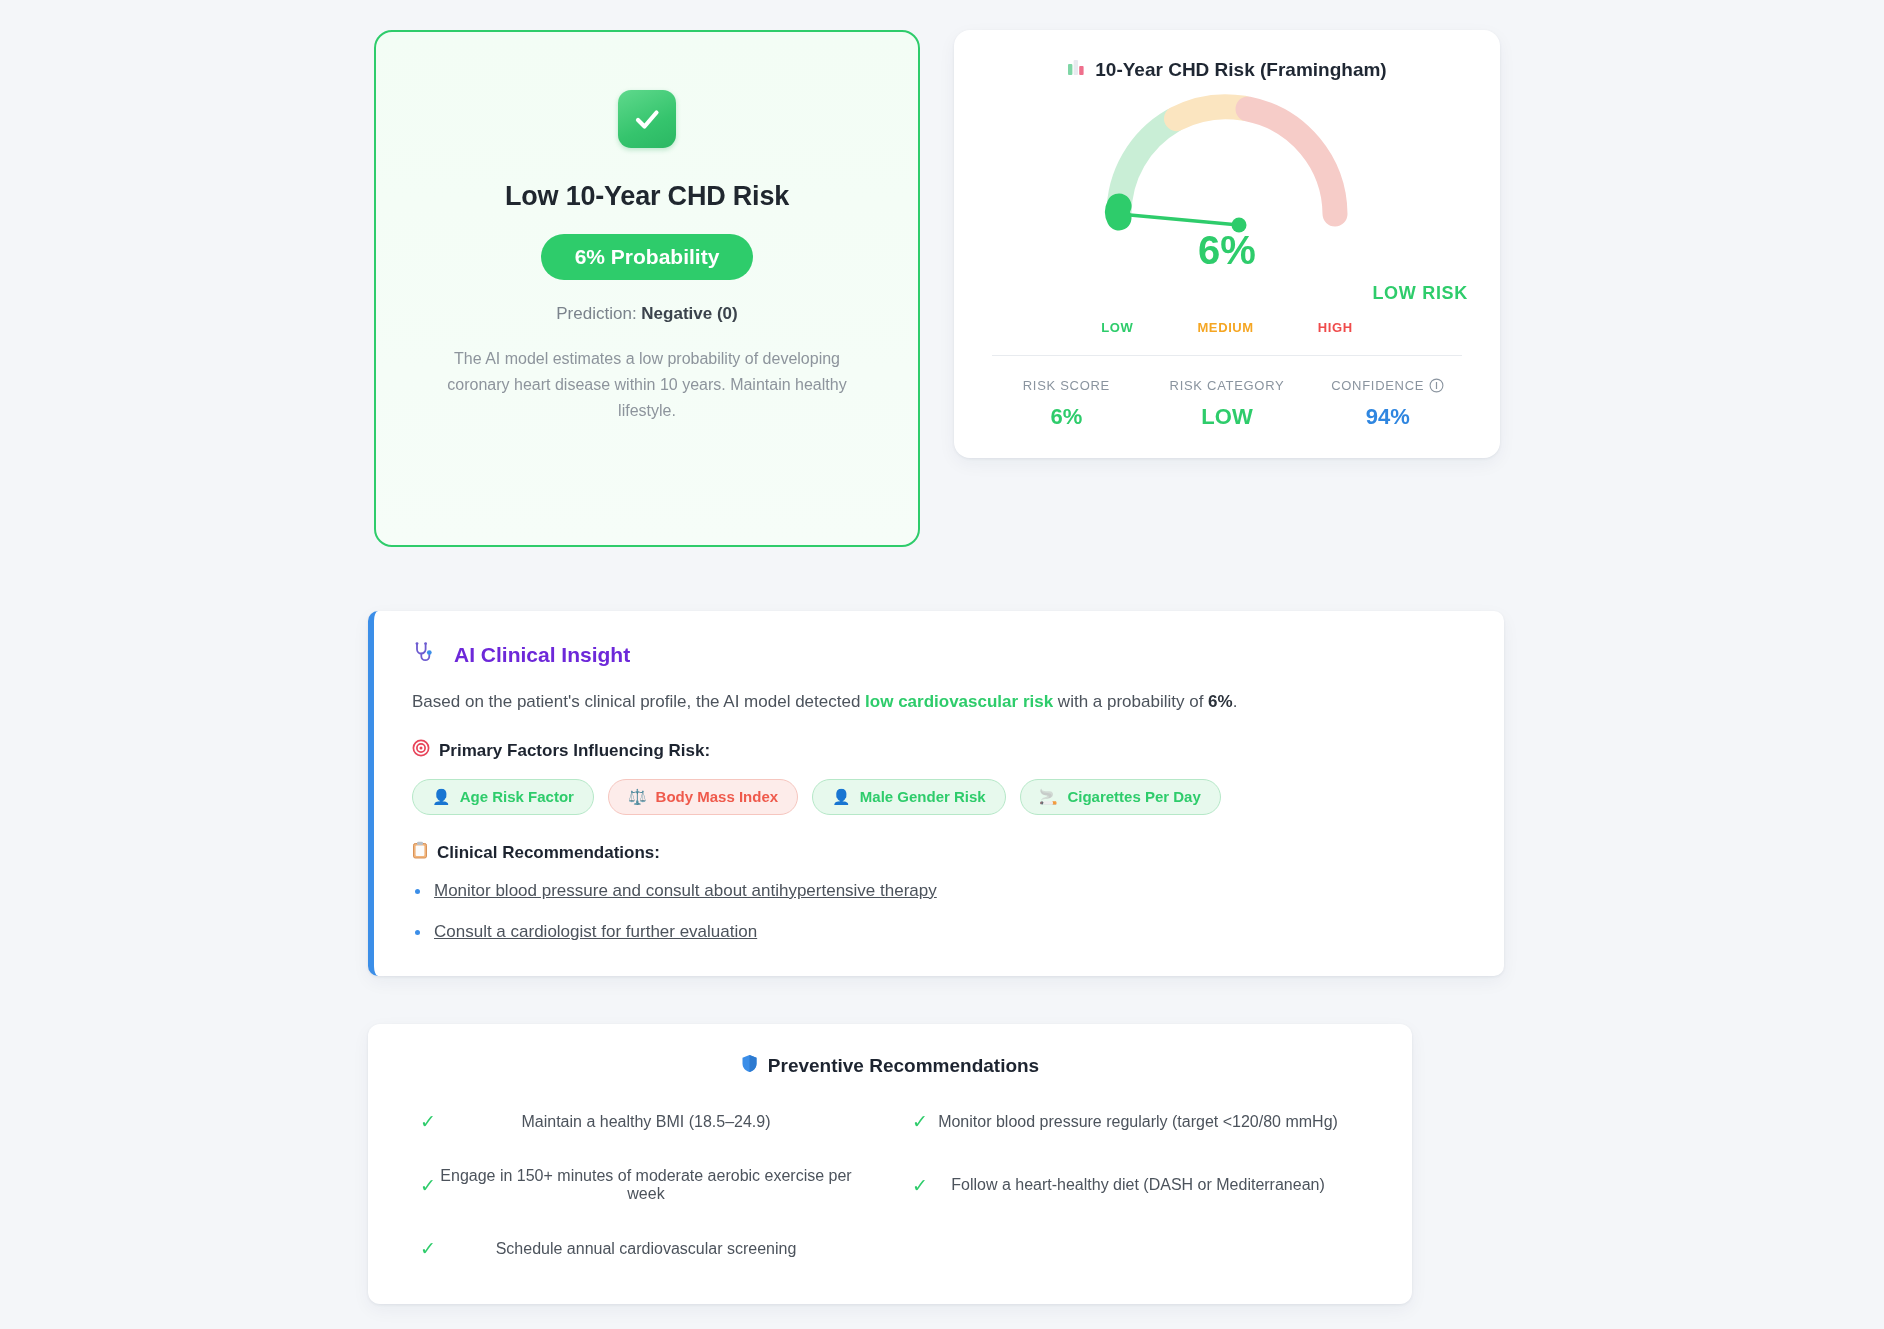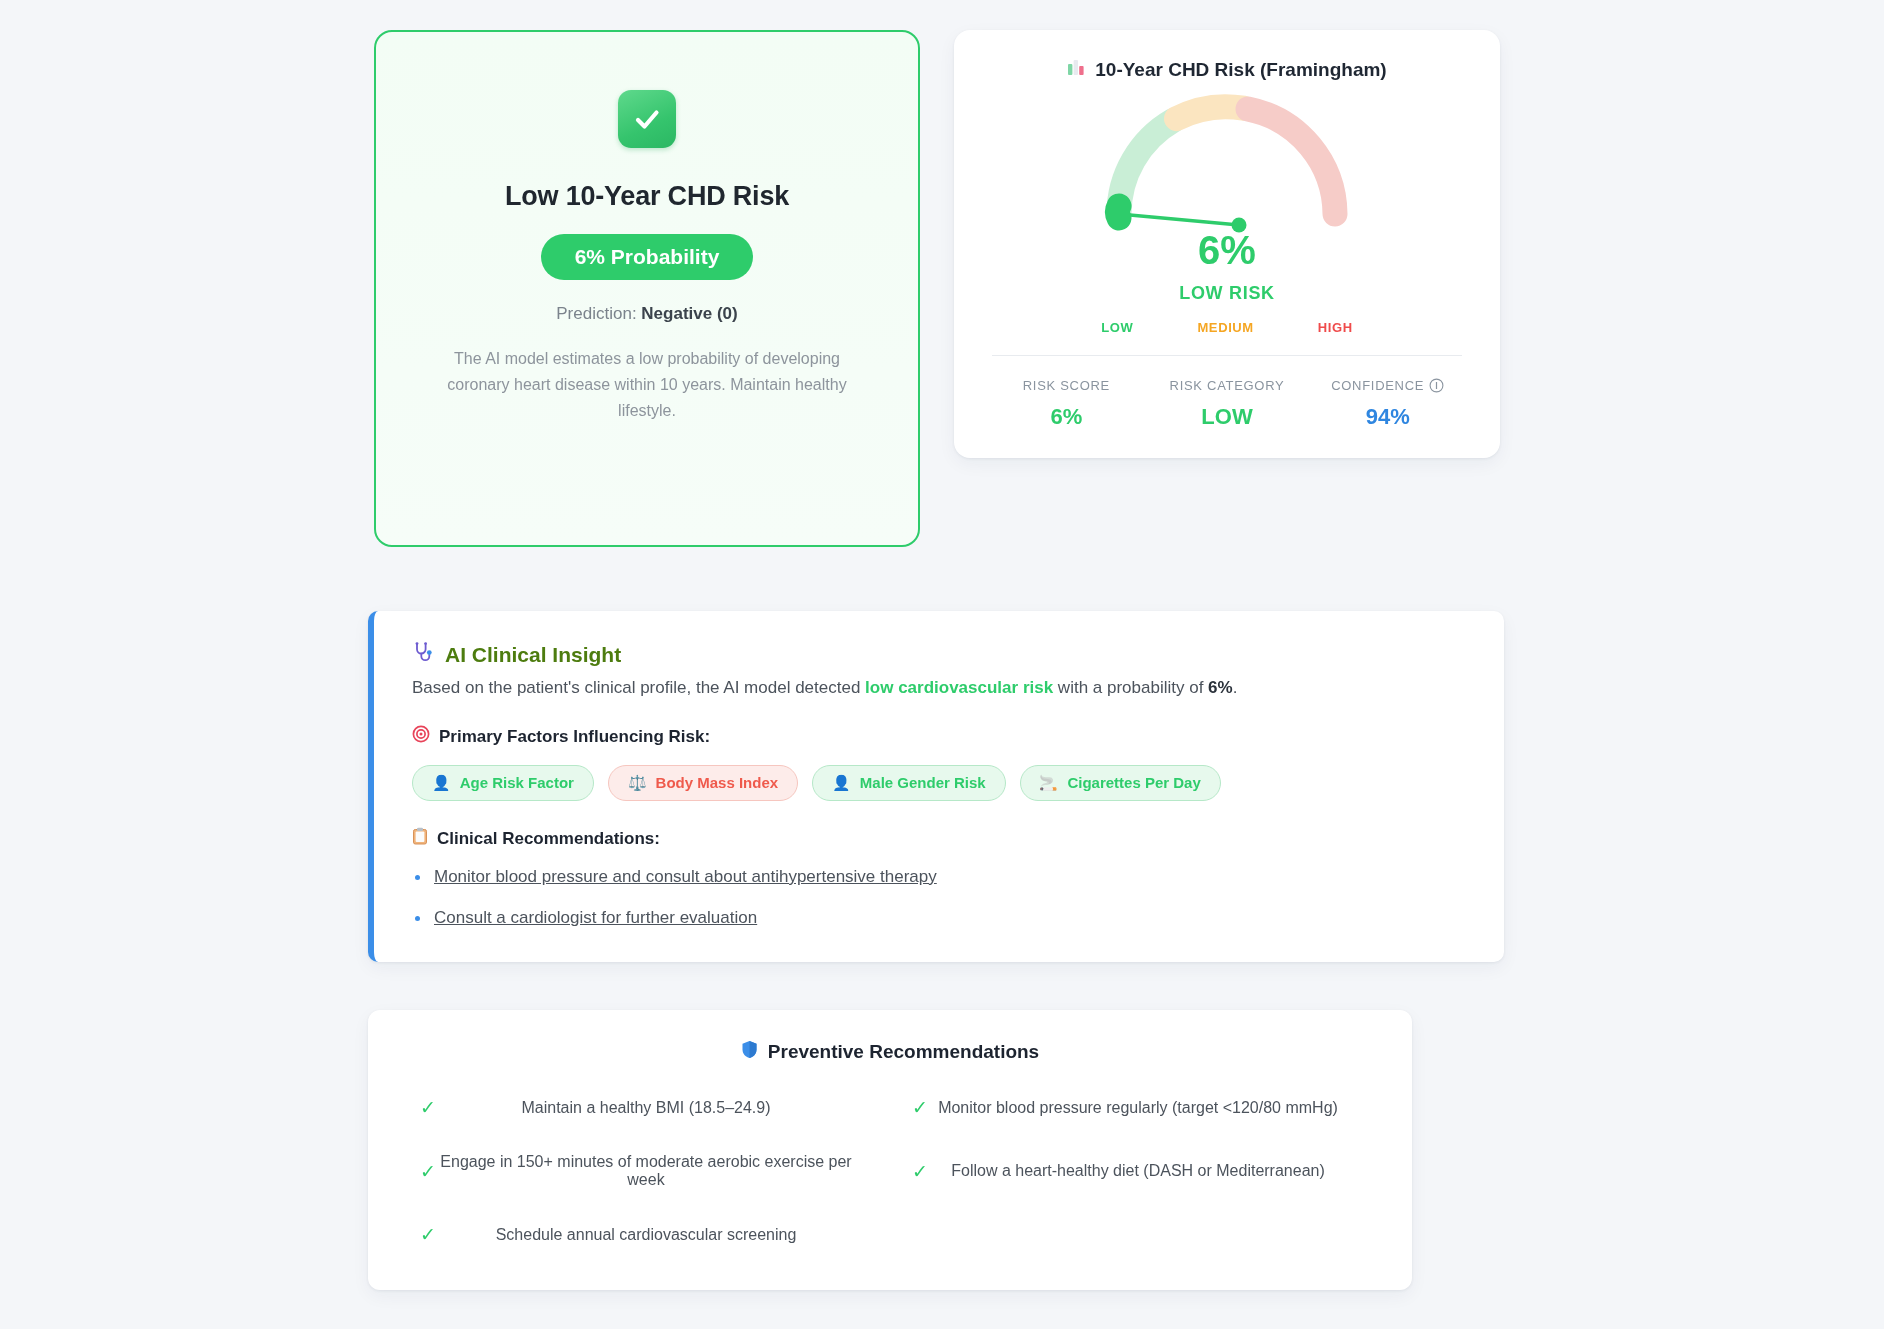--- a/index.html
+++ b/index.html
@@ -100,21 +100,21 @@
   .gauge-svg { display:block; }
   .gauge-value {
     text-align: center;
     font-size: 40px;
     font-weight: bold;
     color: #2ecc6b;
     line-height: 1;
     margin-top: -6px;
   }
   .gauge-label {
-    text-align: center;
+    text-align: right;
     font-size: 18px;
     font-weight: bold;
     color: #2ecc6b;
     letter-spacing: .7px;
     margin-top: 13px;
   }
   .scale-row {
     display: flex;
     justify-content: center;
     gap: 64px;
@@ -156,23 +156,23 @@
   .insight-card {
     margin: 64px 0 0 368px;
     width: 1136px;
     background: #ffffff;
     border-left: 6px solid #3b8ee8;
     border-radius: 10px;
     box-shadow: 0 1px 3px rgba(25,40,70,.07), 0 6px 18px rgba(25,40,70,.05);
     padding: 30px 38px 34px 38px;
   }
   .insight-head {
-    display: flex; align-items: center; gap: 11px;
-    font-size: 21px; font-weight: bold; color: #4d7c0f;
-    margin-bottom: 10px;
+    display: flex; align-items: center; gap: 20px;
+    font-size: 21px; font-weight: bold; color: #6d28d9;
+    margin-bottom: 24px;
   }
   .insight-text {
     font-size: 17px;
     color: #4c535c;
     margin-bottom: 27px;
   }
   .insight-text .hl { color: #2ecc6b; font-weight: bold; }
   .insight-text b { color: #2b323b; font-weight: bold; }
   .sub-head {
     display: flex; align-items: center; gap: 9px;

